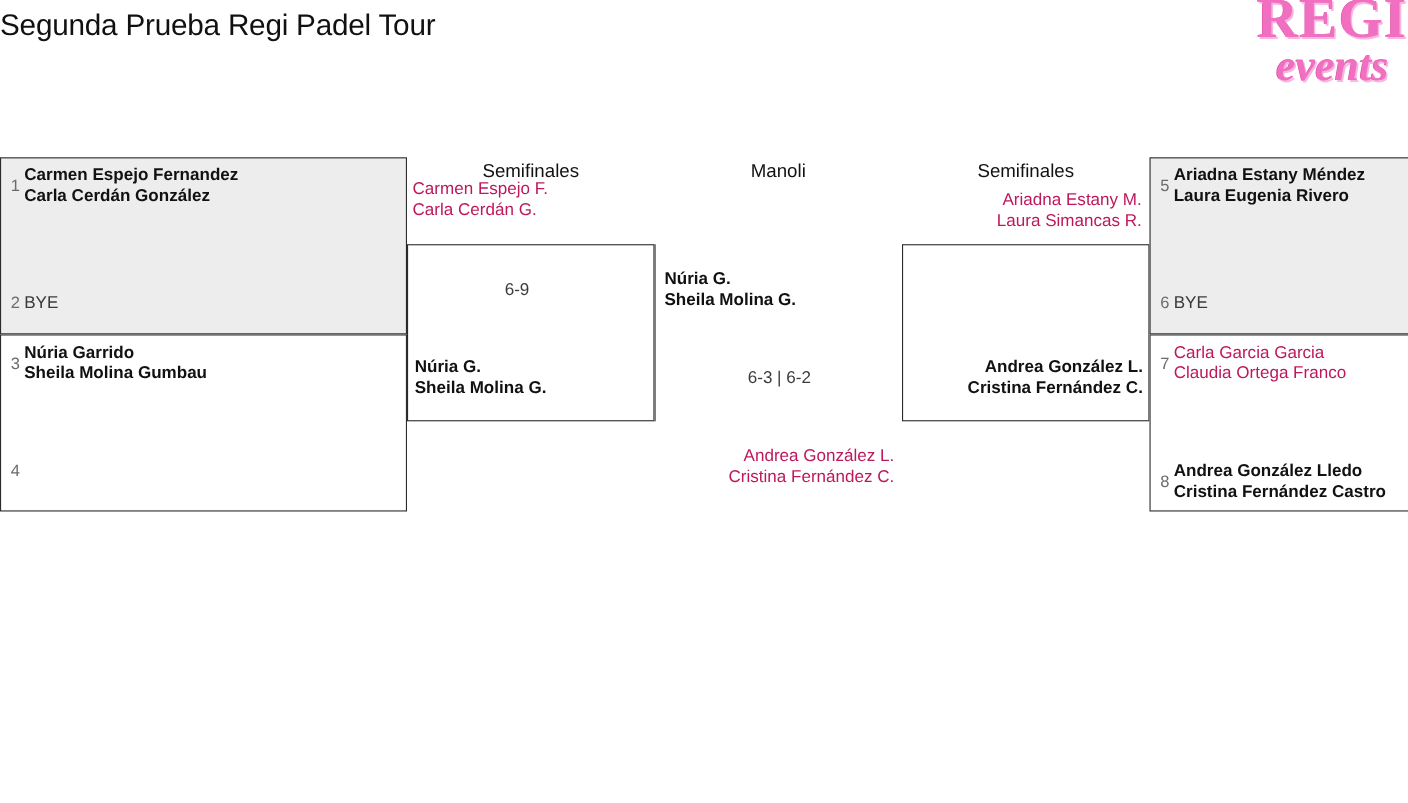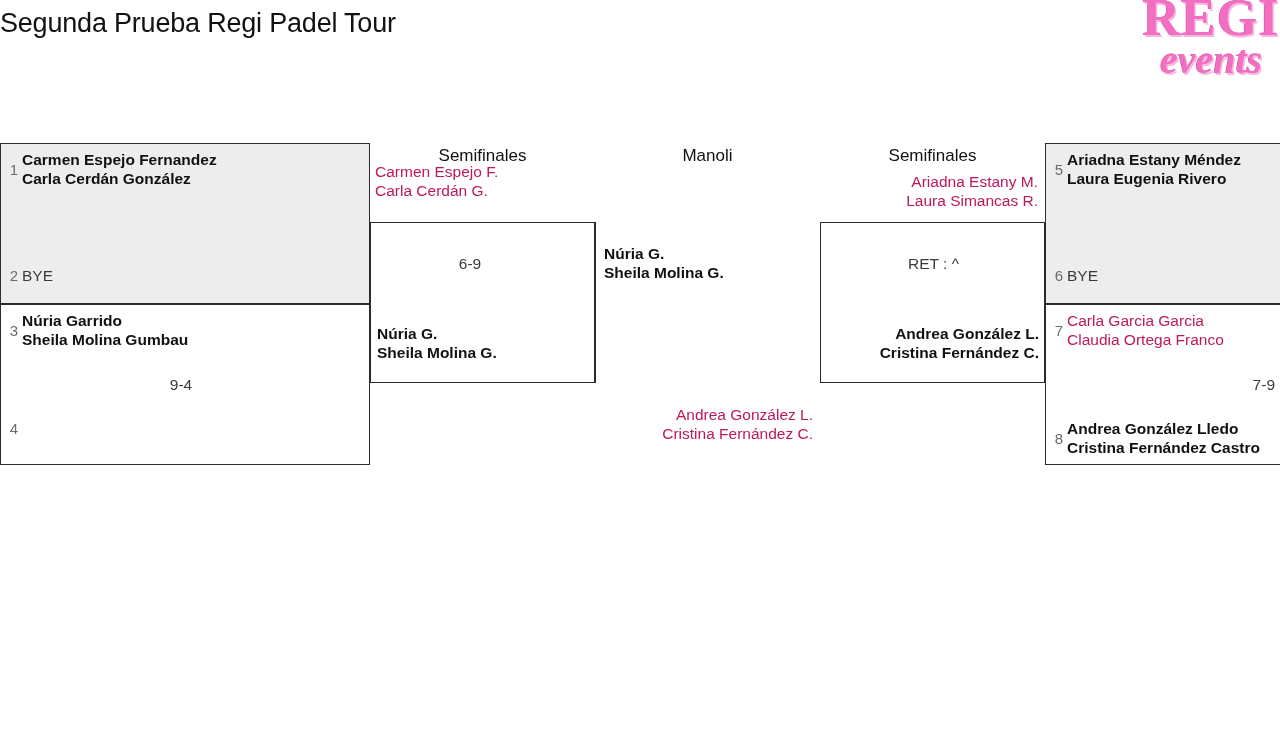--- a/index.html
+++ b/index.html
@@ -158,21 +158,20 @@
 </div>
 
 <div class="match-box" style="left:0px; top:304px; width:370px; height:161px;">
   <div class="team" style="left:5px; top:6px;">
     <span class="seed">3</span>
     <span class="names winner">
       <span>Núria Garrido</span><br>
       <span>Sheila Molina Gumbau</span>
     </span>
   </div>
-  <div class="score" style="left:0px; top:70px; width:360px; text-align:center;">9-4</div>
   <div class="team" style="left:5px; top:114px;">
     <span class="seed">4</span>
   </div>
 </div>
 
 <div class="team" style="left:375px; top:162px;">
   <span class="names loser">
     <span>Carmen Espejo F.</span><br>
     <span>Carla Cerdán G.</span>
   </span>
@@ -188,37 +187,37 @@
   </div>
 </div>
 
 <div class="match-box" style="left:595px; top:222px; width:225px; height:161px; border-top:none; border-bottom:none; border-right:none;">
   <div class="team" style="left:8px; top:22px;">
     <span class="names winner">
       <span>Núria G.</span><br>
       <span>Sheila Molina G.</span>
     </span>
   </div>
+  <div class="score" style="left:0px; top:112px; width:225px; text-align:center;">6-3 | 6-2</div>
 </div>
 <div class="team right-al" style="left:595px; top:405px; width:218px; display:block; text-align:right;">
   <span class="names loser">
     <span>Andrea González L.</span><br>
     <span>Cristina Fernández C.</span>
   </span>
 </div>
 
 <div class="team" style="left:820px; top:172px; width:218px; display:block; text-align:right;">
   <span class="names loser">
     <span>Ariadna Estany M.</span><br>
     <span>Laura Simancas R.</span>
   </span>
 </div>
 
 <div class="match-box" style="left:820px; top:222px; width:225px; height:161px;">
-  <div class="score" style="left:0px; top:31px; width:225px; text-align:center;">RET : ^</div>
   <div class="team" style="left:0px; top:101px; width:218px; display:block; text-align:right;">
     <span class="names winner">
       <span>Andrea González L.</span><br>
       <span>Cristina Fernández C.</span>
     </span>
   </div>
 </div>
 
 <div class="match-box shaded" style="left:1045px; top:143px; width:370px; height:161px;">
   <div class="team" style="left:5px; top:6px;">
@@ -238,21 +237,20 @@
 </div>
 
 <div class="match-box" style="left:1045px; top:304px; width:370px; height:161px;">
   <div class="team" style="left:5px; top:6px;">
     <span class="seed">7</span>
     <span class="names loser">
       <span>Carla Garcia Garcia</span><br>
       <span>Claudia Ortega Franco</span>
     </span>
   </div>
-  <div class="score" style="left:0px; top:70px; width:229px; text-align:right;">7-9</div>
   <div class="team" style="left:5px; top:114px;">
     <span class="seed">8</span>
     <span class="names winner">
       <span>Andrea González Lledo</span><br>
       <span>Cristina Fernández Castro</span>
     </span>
   </div>
 </div>
 
 </body></html>

